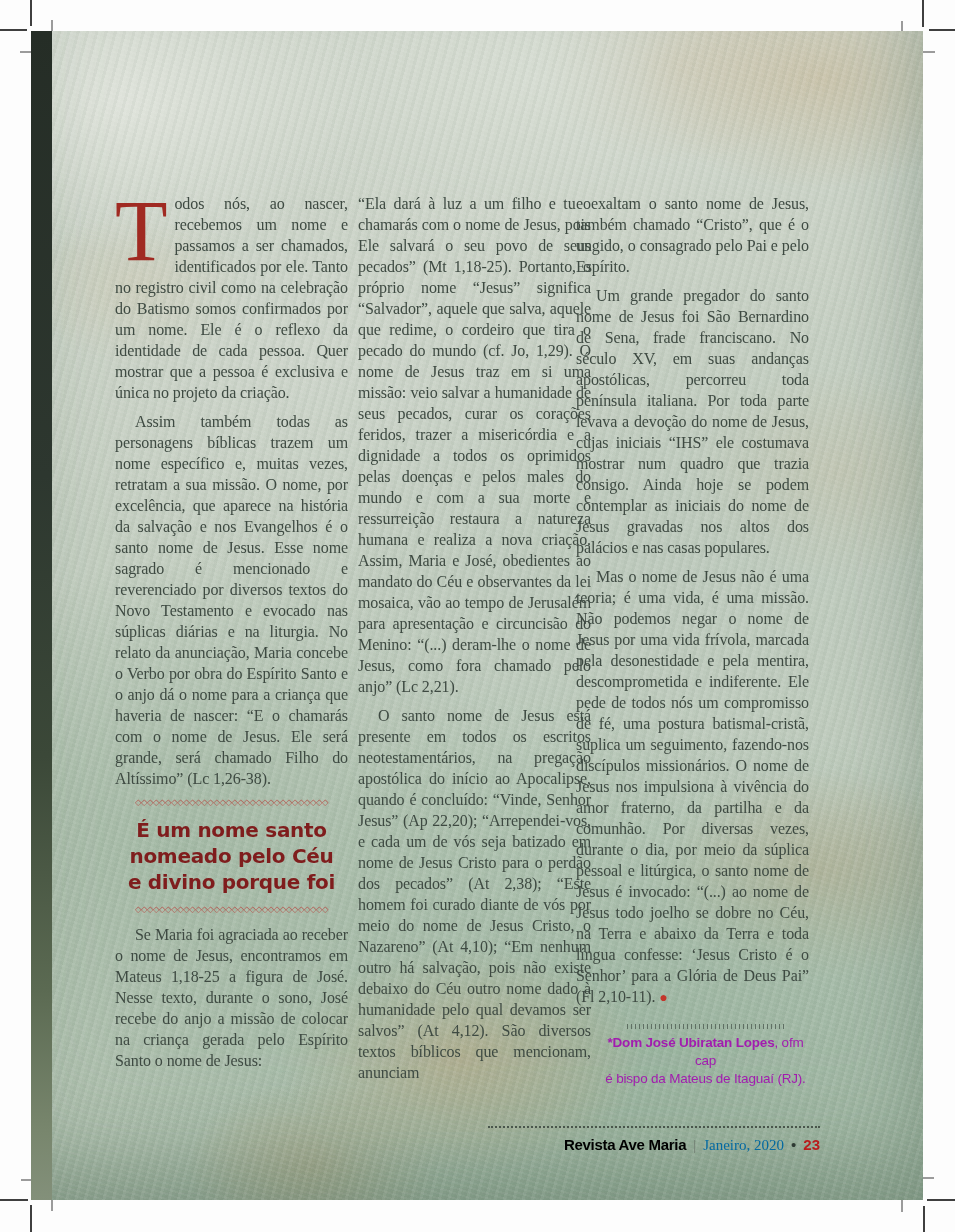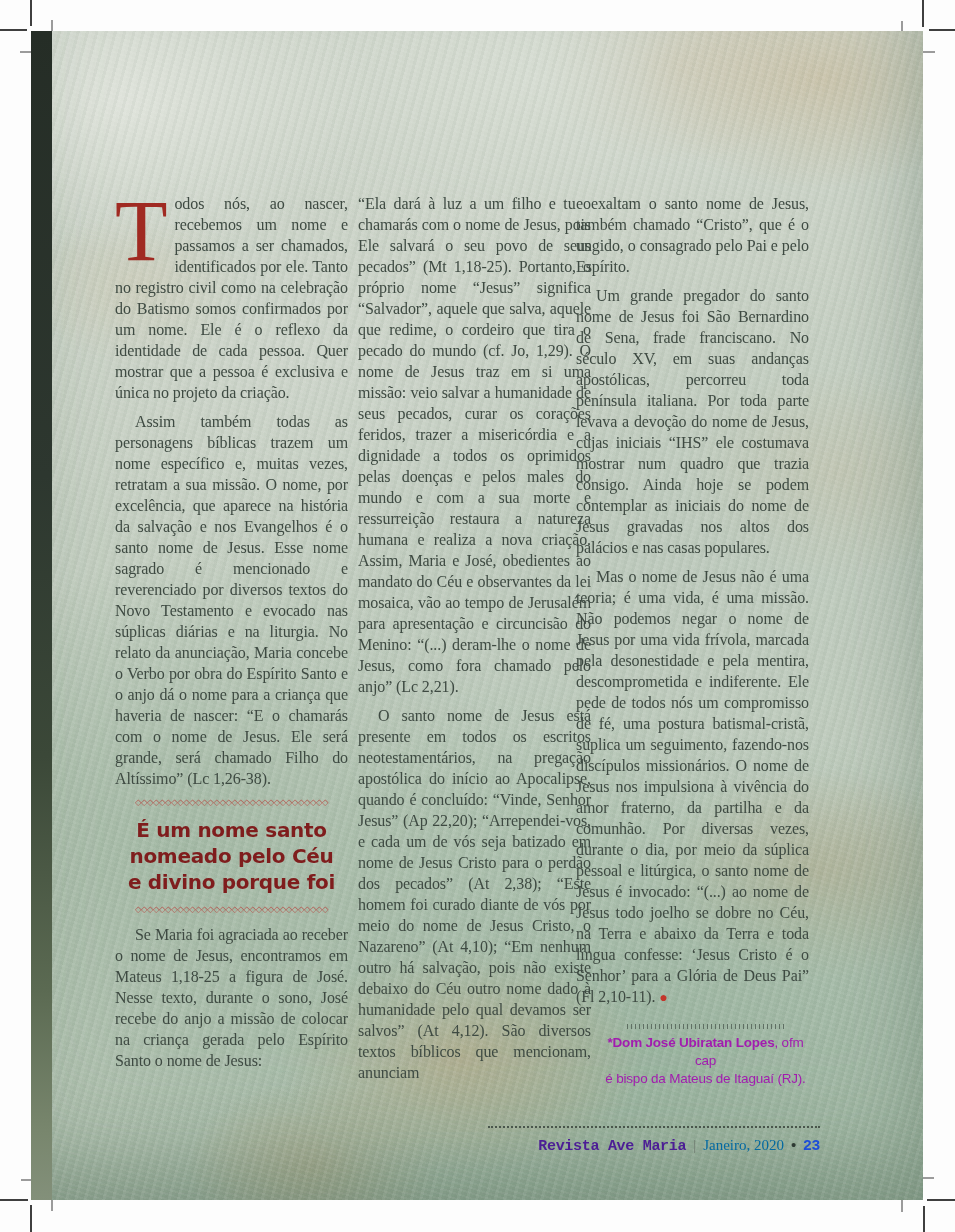--- a/index.html
+++ b/index.html
@@ -92,25 +92,25 @@
   }
   .credit-name { font-weight:bold; }
 
   
   .footer { position:absolute; left:457px; top:1095px; width:332px; }
   .footer-rule { border-top:2px dotted #4a564c; height:0; }
   .footer-row {
     margin-top:8px; display:flex; justify-content:flex-end; align-items:baseline;
     gap:7px; font-size:15px; white-space:nowrap;
   }
-  .footer-mag  { font-family:Liberation Mono, monospace; font-weight:bold; color:#4c1d95; letter-spacing:-0.3px; }
+  .footer-mag  { font-family:Liberation Sans, sans-serif; font-weight:bold; color:#000000; letter-spacing:-0.3px; }
   .footer-sep  { color:#6a766c; }
   .footer-issue{ font-family:"Liberation Serif",serif; color:#0369a1; }
   .footer-dot  { color:#2e3a33; font-weight:bold; }
-  .footer-page { font-family:"Liberation Sans",sans-serif; font-weight:bold; color:#1d4ed8; }
+  .footer-page { font-family:"Liberation Sans",sans-serif; font-weight:bold; color:#b91c1c; }
 </style>
 </head>
 <body>
 
 <div class="sheet">
 
   <div class="mark" style="left:30px;top:0;width:2px;height:26px;"></div>
   <div class="mark" style="left:0;top:29px;width:27px;height:2px;"></div>
   <div class="mark gray" style="left:51px;top:20px;width:2px;height:26px;"></div>
   <div class="mark gray" style="left:20px;top:51px;width:25px;height:2px;"></div>

